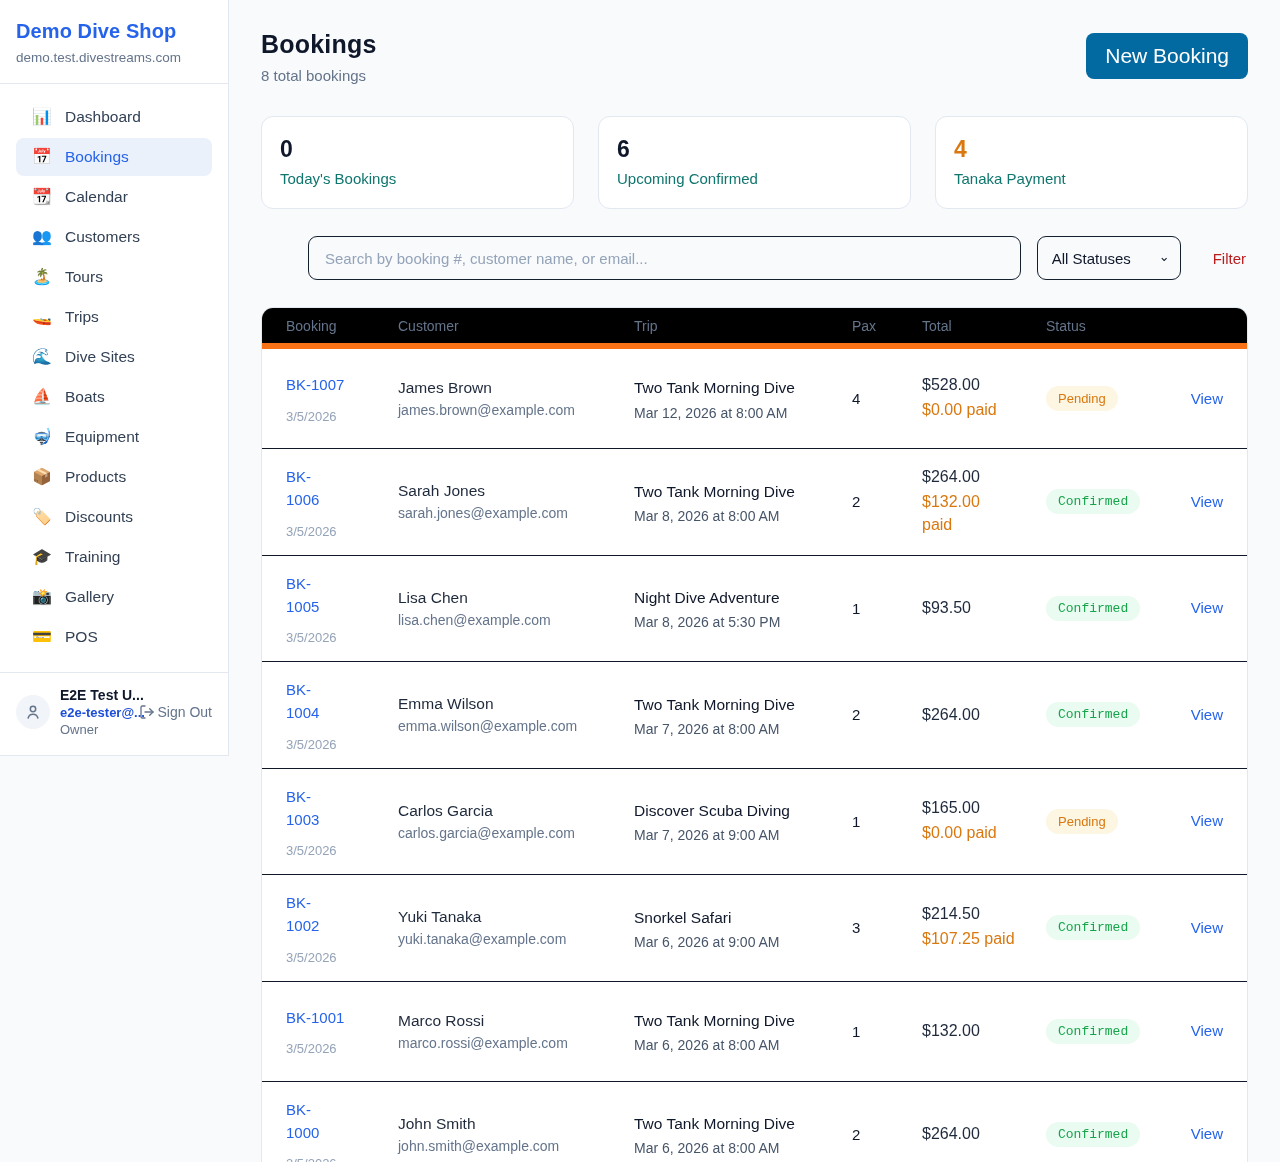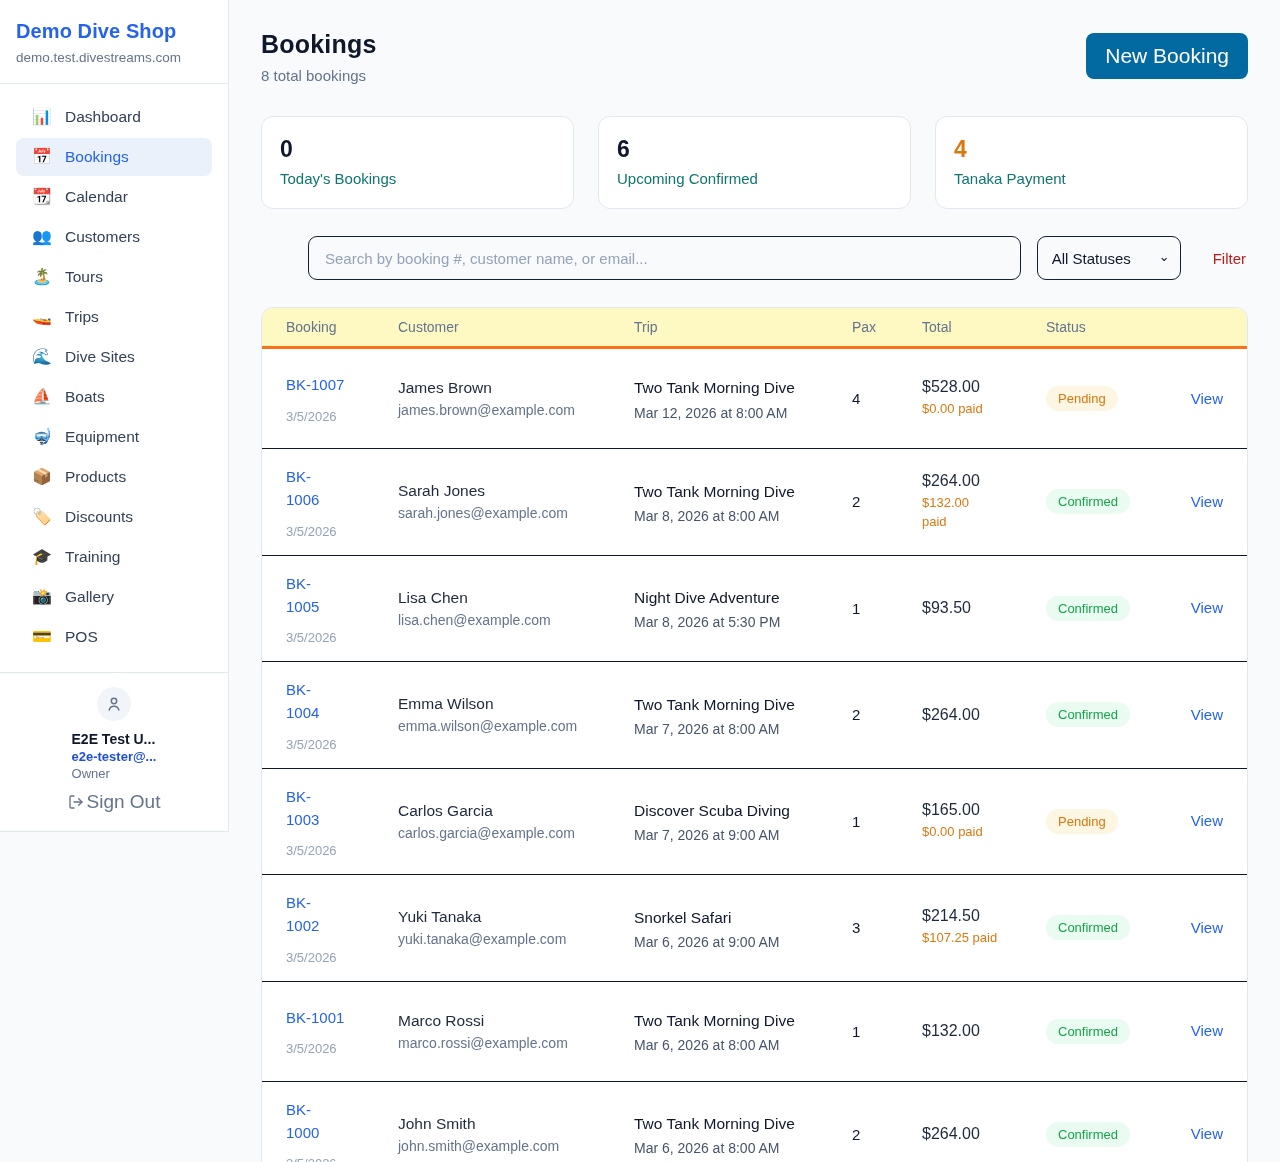--- a/index.html
+++ b/index.html
@@ -27,35 +27,35 @@
     display:flex; align-items:center; gap:13px;
     padding:10px 16px; border-radius:8px;
     font-size:15.5px; color:#334155; cursor:pointer;
     margin-bottom:2px;
   }
   .nav-item .nav-icon { width:20px; font-size:16px; line-height:1; text-align:center; }
   .nav-item.active { background:#eaf1fb; color:#2563eb; font-weight:500; }
   .sidebar-footer {
     border-top:1px solid #e2e8f0;
     padding:14px 16px 18px 16px;
-    display:flex; align-items:center; gap:10px;flex-direction:column;
+    display:flex; align-items:center; gap:10px;
   }
   .avatar {
     width:34px; height:34px; border-radius:50%;
     background:#f1f5f9; flex:0 0 auto;
     display:flex; align-items:center; justify-content:center;
   }
   .user-info { flex:1; min-width:0; }
   .user-name { font-size:14px; font-weight:bold; color:#0f172a; white-space:nowrap; }
   .user-email { font-size:13px; color:#1d4ed8; margin-top:2px; white-space:nowrap;font-weight:bold; }
   .user-role { font-size:13px; color:#64748b; margin-top:2px; }
   .signout-btn {
     display:flex; align-items:center; gap:3px;
     background:none; border:none; cursor:pointer;
-    color:#64748b; font-size:19px; font-family:inherit;
+    color:#64748b; font-size:14px; font-family:inherit;
     flex:0 0 auto;
   }
 
   
   .main { flex:1; padding:30px 32px 32px 32px; }
   .page-header { display:flex; justify-content:space-between; align-items:flex-start; }
   .page-title { font-size:25px; font-weight:bold; color:#0f172a; letter-spacing:0.2px; }
   .page-subtitle { font-size:15px; color:#64748b; margin-top:8px; }
   .primary-btn {
     background:#0369a1; color:#ffffff; border:none; cursor:pointer;
@@ -101,39 +101,39 @@
     margin-top:27px; background:#ffffff;
     border:1px solid #e2e8f0; border-radius:12px;
     overflow:hidden;
   }
   .tgrid {
     display:grid;
     grid-template-columns:112px 236px 218px 70px 124px 122px 1fr;
     align-items:center;
     padding:0 24px;
   }
-  .thead { background:#fef9c3; border-bottom:3px solid #f97316; height:41px; }
+  .thead { background:#000000; border-bottom:6px solid #f97316; height:41px; }
   .th { font-size:14px; color:#64748b; font-weight:normal; text-align:left; }
   .trow { border-bottom:1px solid #101828; min-height:100px; padding-top:16px; padding-bottom:16px; }
   .trow:last-child { border-bottom:none; }
 
   .booking-id { color:#2563eb; font-size:15px; font-weight:500; line-height:1.55; cursor:pointer; }
   .booking-date { color:#94a3b8; font-size:13px; margin-top:12px; }
   .cust-name { font-size:15.5px; color:#1e293b; }
   .cust-email { font-size:14px; color:#64748b; margin-top:5px; }
   .trip-name { font-size:15.5px; font-weight:500; color:#0f172a; max-width:166px; line-height:1.5; }
   .trip-date { font-size:14px; color:#475569; margin-top:5px; }
   .pax-val { font-size:15px; color:#0f172a; }
   .total-val { font-size:16px; font-weight:500; color:#1e293b; }
-  .paid-val { font-size:13px; color:#d9780f; margin-top:4px; line-height:1.45; }
+  .paid-val { font-size:16px; color:#d9780f; margin-top:4px; line-height:1.45; }
   .badge {
     display:inline-block; font-size:13px; padding:5px 12px; border-radius:999px;
   }
   .badge.pending { color:#d9780f; background:#fdf6e3; }
-  .badge.confirmed { color:#16a34a; background:#eafbf1; }
+  .badge.confirmed { color:#16a34a; background:#eafbf1;font-family:Liberation Mono, monospace; }
   .view-cell { text-align:right; }
   .view-link { color:#2563eb; font-size:15px; cursor:pointer; text-decoration:none; }
 </style>
 </head>
 <body>
 
 <div class="layout">
 
   <aside class="sidebar">
     <div class="brand-block">

